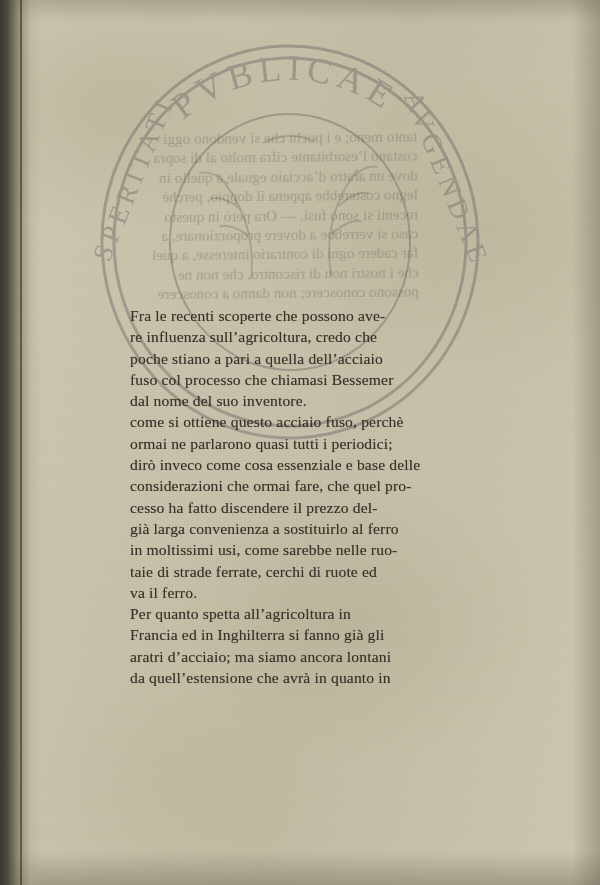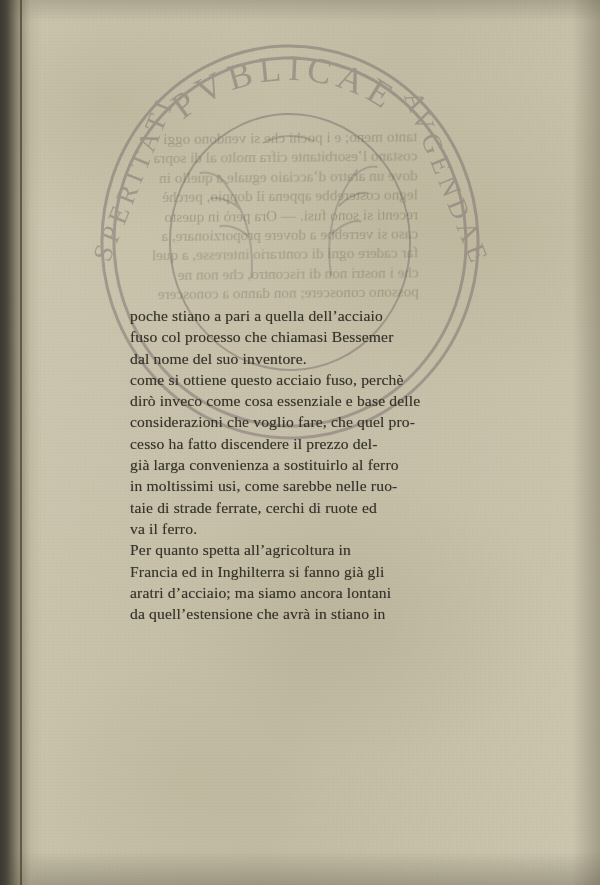--- a/index.html
+++ b/index.html
@@ -191,41 +191,44 @@
     <div>recenti si sono fusi. — Ora però in questo</div>
     <div>caso si verrebbe a dovere proporzionare, a</div>
     <div>far cadere ogni di contrario interesse, a quel</div>
     <div>che i nostri non di riscontro, che non ne</div>
     <div>possono conoscere; non danno a conoscere</div>
   </div>
 
   <div id="textblock" class="ink">
 
     <p>
+      <span class="para-line">Fra le recenti scoperte che possono ave-</span>
+      <span class="para-line">re influenza sull’agricoltura, credo che</span>
       <span class="para-line">poche stiano a pari a quella dell’acciaio</span>
       <span class="para-line">fuso col processo che chiamasi Bessemer</span>
       <span class="para-line">dal nome del suo inventore.</span>
     </p>
 
     <p>
       <span class="para-line">come si ottiene questo acciaio fuso, perchè</span>
+      <span class="para-line">ormai ne parlarono quasi tutti i periodici;</span>
       <span class="para-line">dirò inveco come cosa essenziale e base delle</span>
-      <span class="para-line">considerazioni che voglio fare, che quel pro-</span>
+      <span class="para-line">considerazioni che ormai fare, che quel pro-</span>
       <span class="para-line">cesso ha fatto discendere il prezzo del-</span>
       <span class="para-line">già larga convenienza a sostituirlo al ferro</span>
       <span class="para-line">in moltissimi usi, come sarebbe nelle ruo-</span>
       <span class="para-line">taie di strade ferrate, cerchi di ruote ed</span>
       <span class="para-line">va il ferro.</span>
     </p>
 
     <p>
       <span class="para-line">Per quanto spetta all’agricoltura in</span>
       <span class="para-line">Francia ed in Inghilterra si fanno già gli</span>
       <span class="para-line">aratri d’acciaio; ma siamo ancora lontani</span>
-      <span class="para-line">da quell’estensione che avrà in stiano in</span>
+      <span class="para-line">da quell’estensione che avrà in quanto in</span>
     </p>
 
   </div>
 
   <div id="edge-top"></div>
   <div id="edge-right"></div>
   <div id="edge-bottom"></div>
   <div id="gutter-shadow"></div>
   <div id="gutter-line"></div>
 

